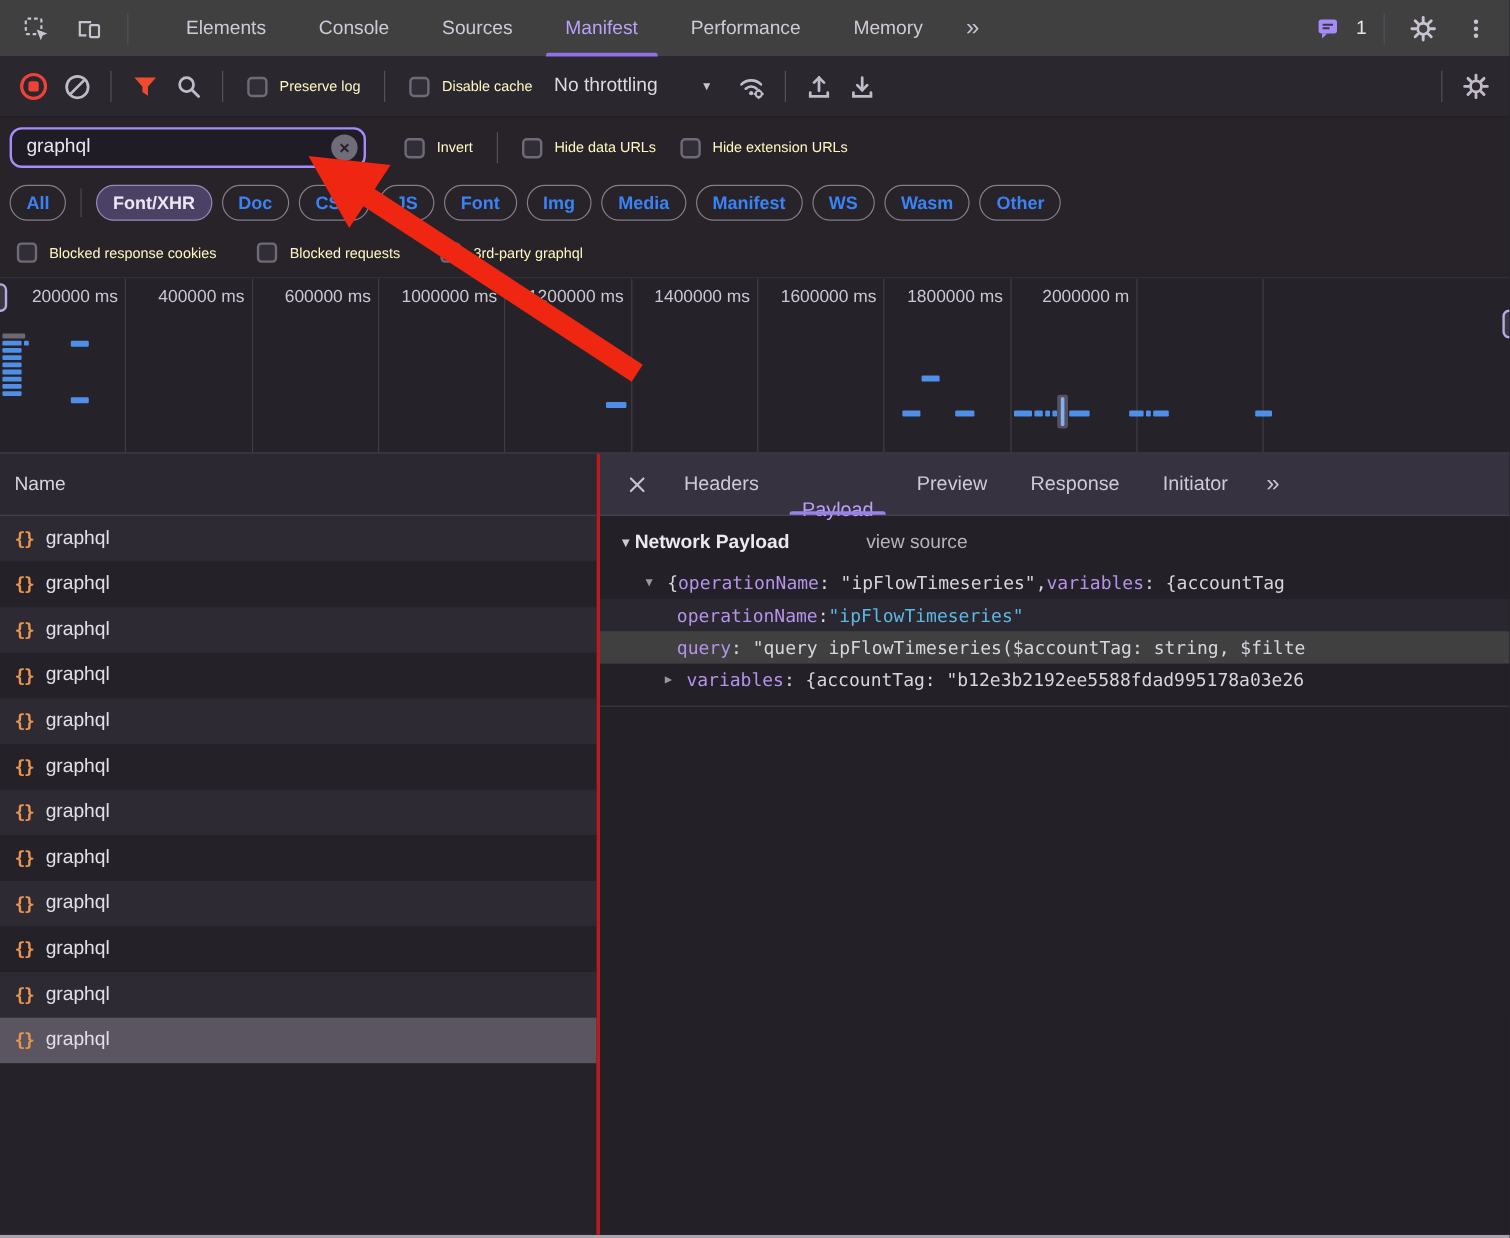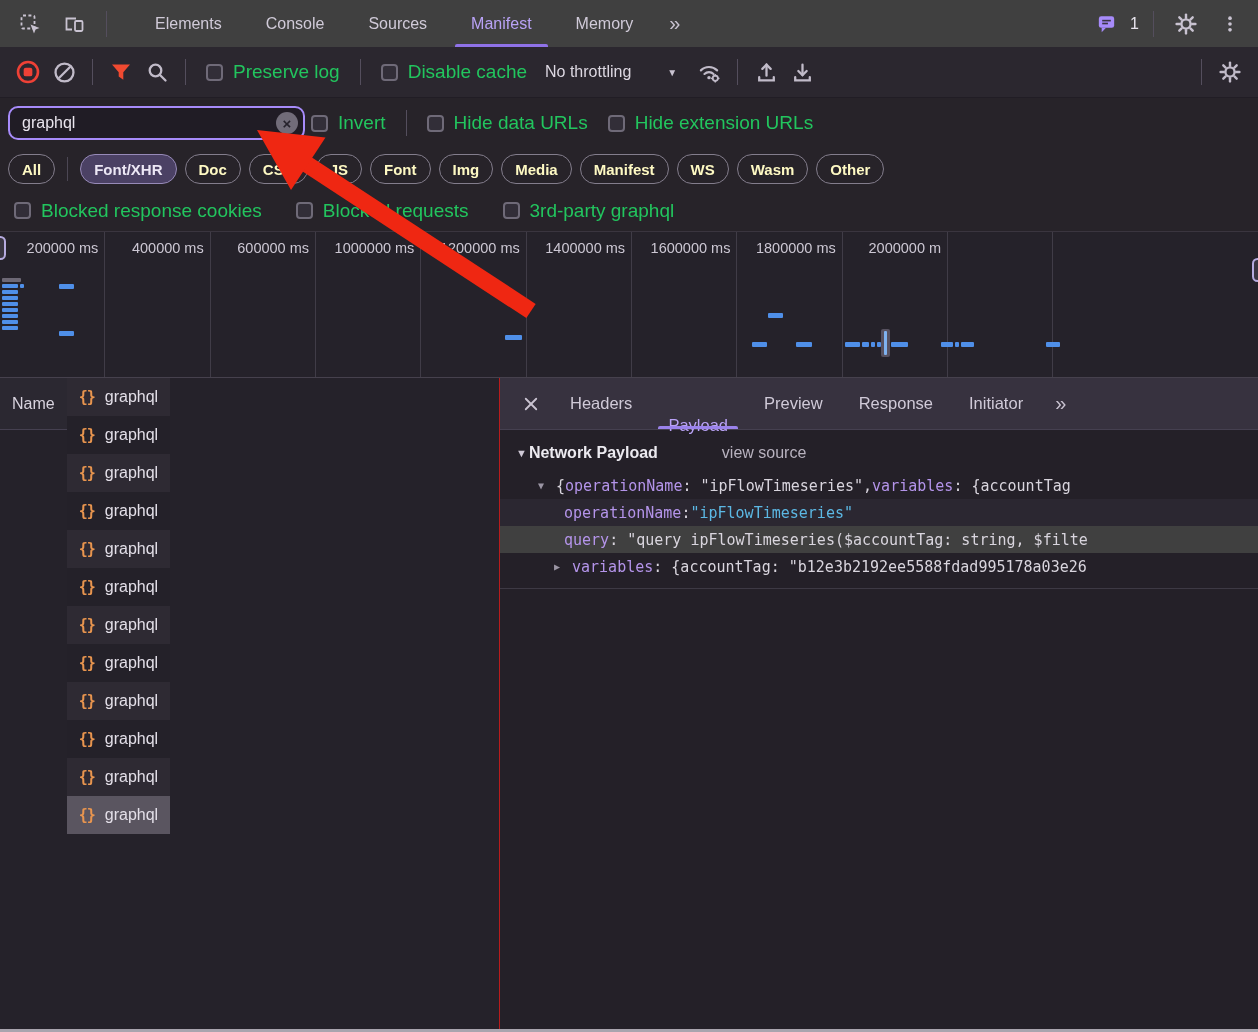--- a/index.html
+++ b/index.html
@@ -22,57 +22,57 @@
   .tab.active::after { content:""; position:absolute; left:6px; right:6px; bottom:0; height:3px; background:#8f72e8; border-radius:2px 2px 0 0; }
   .more-tabs { display:flex; align-items:center; padding:0 14px; color:#c9c3d1; font-size:20px; letter-spacing:2px; }
   .tabbar-right { margin-left:auto; display:flex; align-items:center; padding-right:6px; }
   .msg-count { font-size:16px; color:#e7e3ec; margin:0 4px 0 2px; }
 
   
   .toolbar { height:51px; background:#2b272f; border-bottom:1px solid #211d25; display:flex; align-items:center; padding:0 10px; }
   .ibtn { width:36px; height:36px; display:flex; align-items:center; justify-content:center; color:#c1bbc9; }
   .cb { display:flex; align-items:center; gap:10px; margin:0 10px; }
   .cb .box { width:17px; height:17px; border:2px solid #6f6a78; border-radius:4px; background:#322e38; flex:none; }
-  .cb .cb-label { font-size:19px; color:#22c55e; white-space:nowrap; }
+  .cb .cb-label { font-size:12px; color:#fef9c3; white-space:nowrap; }
   .throttle { display:flex; align-items:center; gap:36px; margin:0 14px 0 8px; font-size:16px; color:#ddd8e2; }
   .caret { font-size:10px; color:#c9c3d1; }
   .grow { flex:1; }
 
   
   .filter-row { height:50px; background:#272329; display:flex; align-items:center; padding:0 8px; }
   .input-wrap { position:relative; width:297px; height:34px; }
   .filter-input {
     width:100%; height:100%; background:#201c25; border:2px solid #a78bfa; border-radius:10px;
     color:#e9e5ee; font-size:16px; font-family:"Liberation Sans",sans-serif; padding:0 34px 0 12px; outline:none;
   }
   .clear-btn { position:absolute; right:7px; top:6px; width:22px; height:22px; border-radius:50%;
     background:#716c79; color:#26222c; font-size:15px; font-weight:bold; display:flex; align-items:center; justify-content:center; }
   .chips-row { height:42px; background:#272329; display:flex; align-items:center; padding:0 8px; gap:8px; }
   .chip { height:30px; display:flex; align-items:center; padding:0 13px; border:1.5px solid #837d8c; border-radius:15px;
-    font-size:15px; font-weight:600; color:#fef9c3; white-space:nowrap; }
+    font-size:15px; font-weight:600; color:#3b82f6; white-space:nowrap; }
   .chip.active { background:#4b4164; border-color:#978ab8; color:#ece7f5; }
   .chip-sep { width:1px; height:24px; background:#4c4754; margin:0 4px; }
   .blocked-row { height:42px; background:#272329; display:flex; align-items:center; padding:0 4px; gap:14px; border-bottom:1px solid #3a353f; }
 
   
   .timeline { position:relative; height:146px; background:#25222a; border-bottom:1px solid #46414d; display:flex; overflow:hidden; }
   .tl-col { flex:0 0 105.35px; border-right:1px solid #403c47; padding-top:8px; }
   .tl-col:last-child { flex:1; border-right:none; }
   .tl-label { display:block; text-align:right; padding-right:6px; font-size:14.5px; color:#ccc7d3; white-space:nowrap; overflow:hidden; }
   .tl-bar { position:absolute; background:#4f8fe8; border-radius:1px; }
   .tl-bar.gray { background:#6d6875; }
   .tl-bar.hl { background:#57515f; border-radius:2px; }
   .tl-bar.core { background:#7fb2ef; }
   .ov-handle { position:absolute; width:11px; height:24px; border:2px solid #b6abdf; border-radius:6px; background:#3a3642; top:4px; }
   .ov-handle.left { left:-5px; }
   .ov-handle.right { right:-5px; top:26px; }
 
   
   .main { display:flex; height:654px; }
-  .left-panel { width:500px; background:#25222a; border-right:1px solid #b91c1c; display:flex; flex-direction:row; }
+  .left-panel { width:500px; background:#25222a; border-right:3px solid #b91c1c; display:flex; flex-direction:column; }
   .list-header { height:52px; background:#2b2831; border-bottom:1px solid #454050; display:flex; align-items:center; padding:0 12px; font-size:16px; color:#d8d3de; }
   .req-row { height:38px; display:flex; align-items:center; padding:0 12px; gap:10px; font-size:16px; color:#e3dfe8; }
   .req-row.odd { background:#2e2a33; }
   .req-row.even { background:#242129; }
   .req-row.selected { background:#5a5560; }
   .braces-icon { color:#e8954f; font-family:"DejaVu Sans Mono",monospace; font-size:15px; font-weight:bold; letter-spacing:-1px; }
 
   
   .right-panel { flex:1; background:#242028; display:flex; flex-direction:column; min-width:0; }
   .detail-tabs { height:52px; background:#37323f; border-bottom:1px solid #454050; display:flex; align-items:stretch; padding-left:10px; }
@@ -114,20 +114,21 @@
       <path d="M14 6.5 H4.5 V17.5 H10"></path>
       <rect x="13" y="9" width="7.5" height="10" rx="1.2"></rect>
     </svg>
   </div>
   <div class="vsep"></div>
   <div class="tabs">
       <div class="tab">Elements</div>
       <div class="tab">Console</div>
       <div class="tab">Sources</div>
       <div class="tab active">Manifest</div>
+      <div class="tab">Performance</div>
       <div class="tab">Memory</div>
     </div>
   <div class="more-tabs">»</div>
   <div class="tabbar-right">
     <div class="tb-icon">
       <svg width="23" height="23" viewBox="0 0 24 24">
         <rect x="4" y="4.5" width="16" height="12" rx="2.5" fill="#a78bfa"></rect>
         <path d="M7 16.5 V21 L11.5 16.5 Z" fill="#a78bfa"></path>
         <line x1="7.5" y1="9" x2="16.5" y2="9" stroke="#3b3544" stroke-width="1.7"></line>
         <line x1="7.5" y1="12" x2="13.5" y2="12" stroke="#3b3544" stroke-width="1.7"></line>
@@ -239,21 +240,21 @@
         <line x1="16.4" y1="7.6" x2="18.7" y2="5.3"></line>
     </svg>
   </div>
 </div>
 
 <div class="filter-row">
   <div class="input-wrap">
     <input class="filter-input" type="text" spellcheck="false" value="graphql" style="">
     <div class="clear-btn">×</div>
   </div>
-  <label class="cb" style="margin-left:6px">
+  <label class="cb" style="margin-left:32px">
     <span class="box"></span>
     <span class="cb-label">Invert</span>
   </label>
   <div class="vsep"></div>
   <label class="cb">
     <span class="box"></span>
     <span class="cb-label">Hide data URLs</span>
   </label>
   <label class="cb">
     <span class="box"></span>

